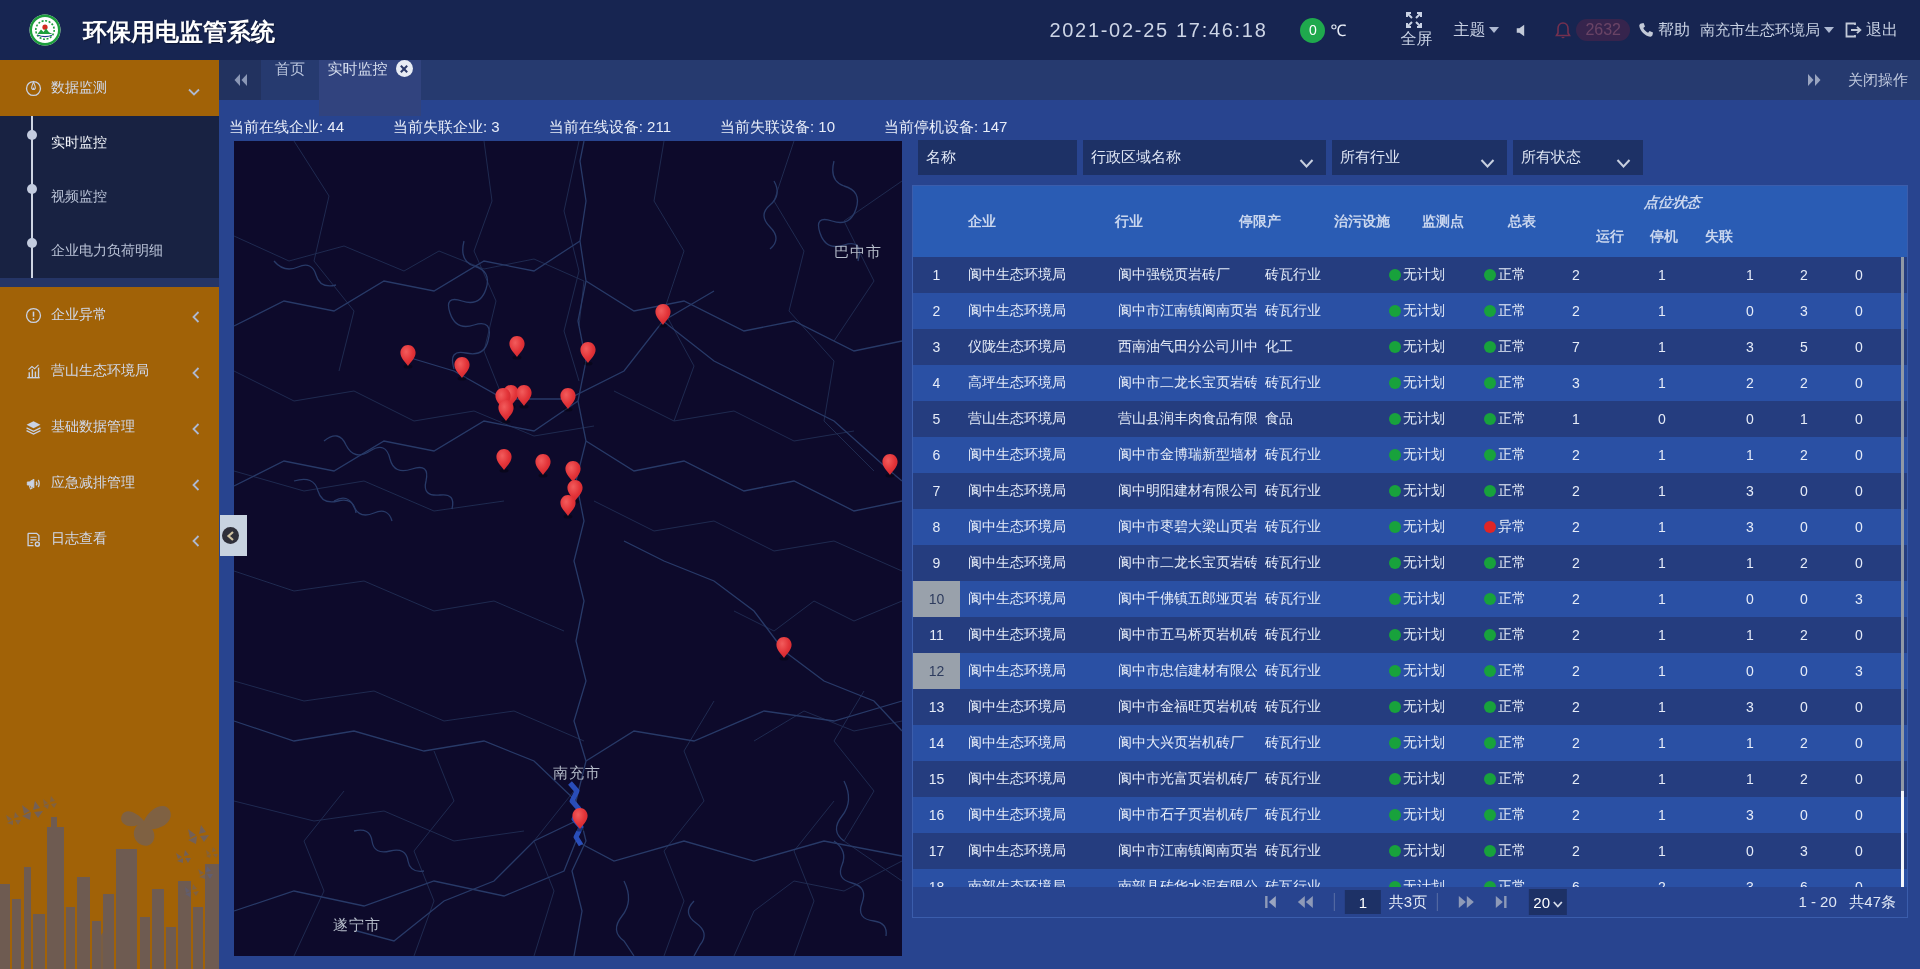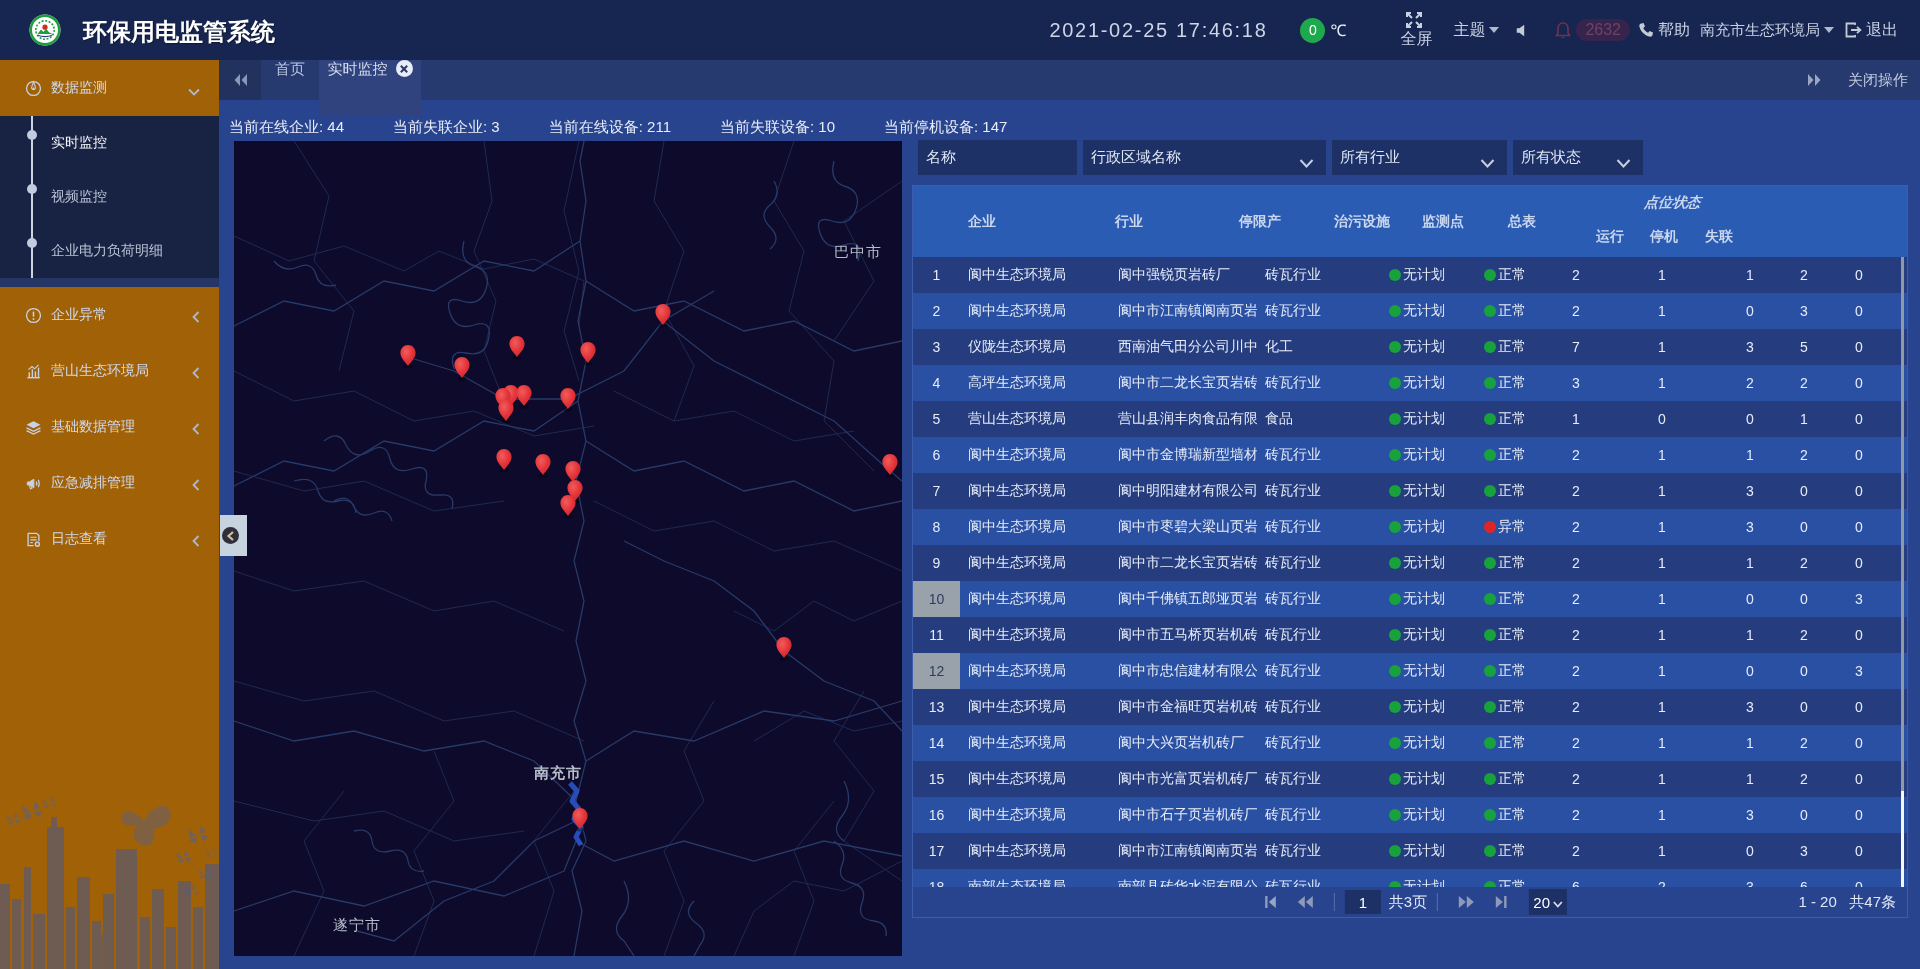--- a/index.html
+++ b/index.html
@@ -453,21 +453,21 @@
         <use href="#pin" x="656" y="334"></use>
         <use href="#pin" x="309" y="334"></use>
         <use href="#pin" x="339" y="341"></use>
         <use href="#pin" x="341" y="360"></use>
         <use href="#pin" x="334" y="375"></use>
         <use href="#pin" x="550" y="517"></use>
         <use href="#pin" x="346" y="688"></use>
       </g>
   </svg>
   <div class="city-label" style="left:624px; top:111px;">巴中市</div>
-  <div class="city-label" style="left:324px; top:632px;font-weight:bold;">南充市</div>
+  <div class="city-label" style="left:343px; top:632px;">南充市</div>
   <div class="city-label" style="left:123px; top:784px;">遂宁市</div>
 </div>
 
 <div class="collapse-btn">
   <span class="collapse-circle">
     <svg width="9" height="10" viewBox="0 0 9 10">
       <path d="M7 1 L2.5 5 L7 9" fill="none" stroke="#cfc2a0" stroke-width="2.2"></path>
     </svg>
   </span>
 </div>

